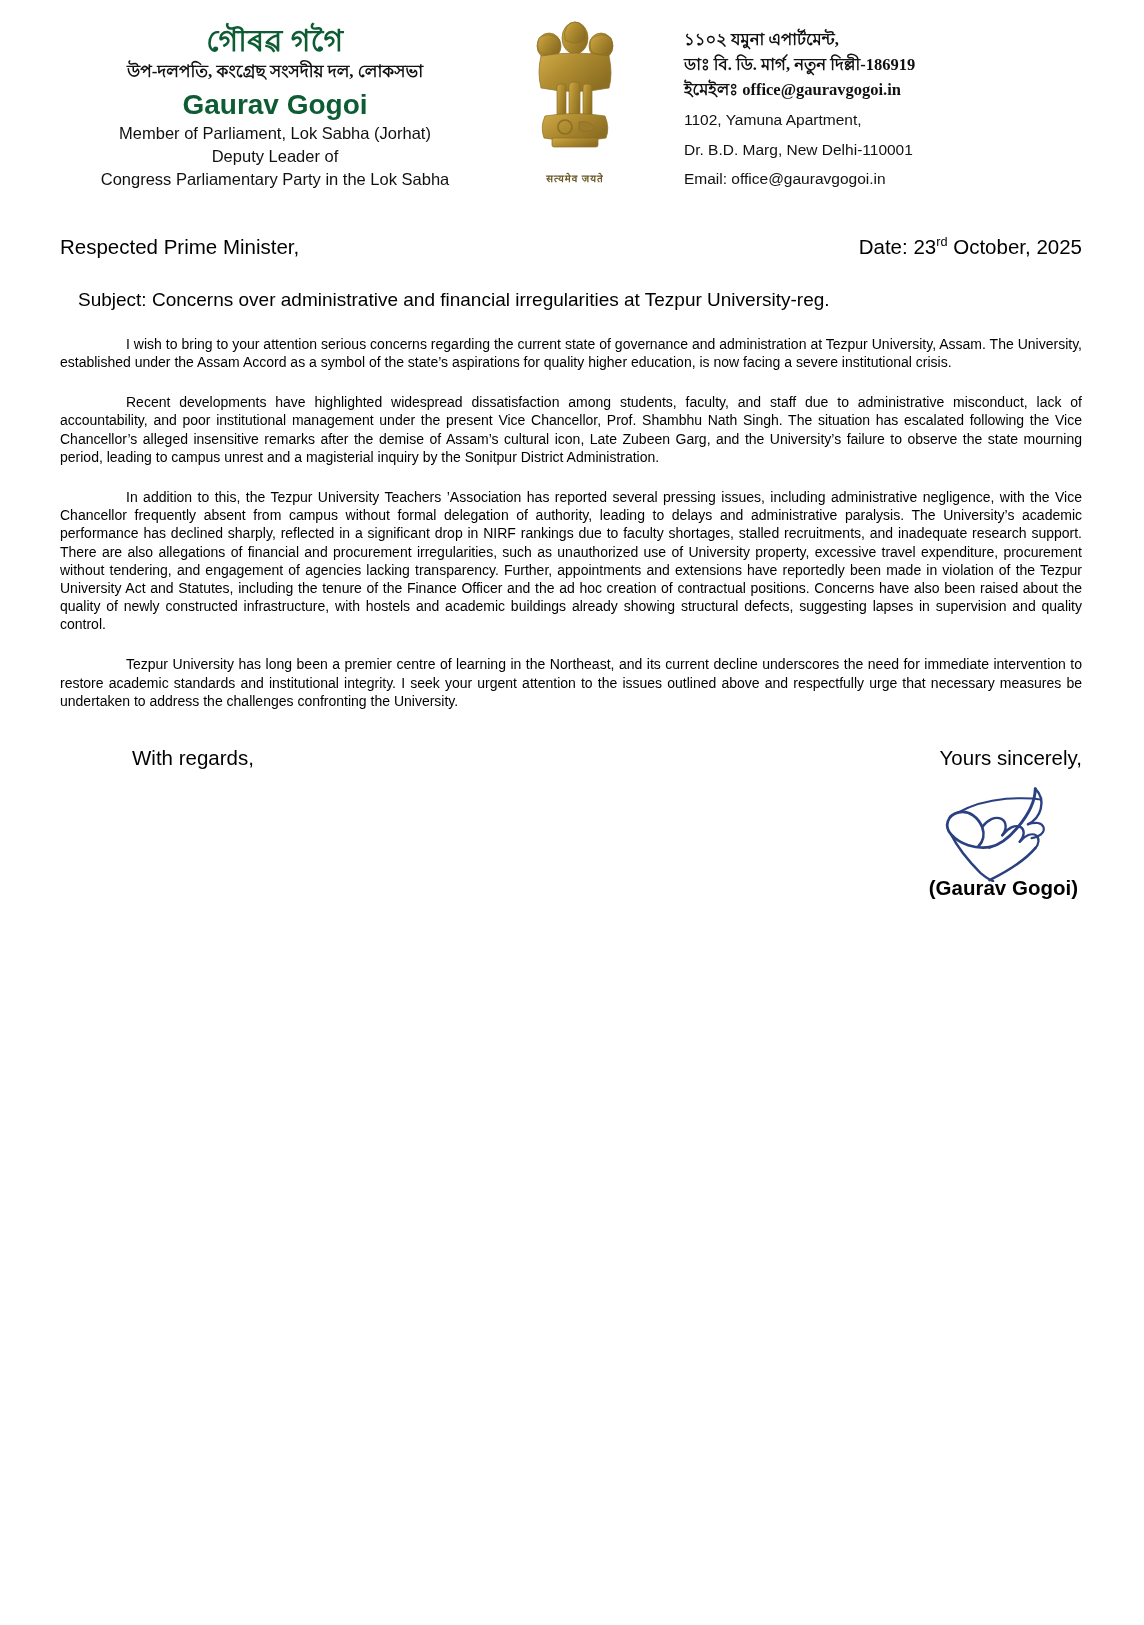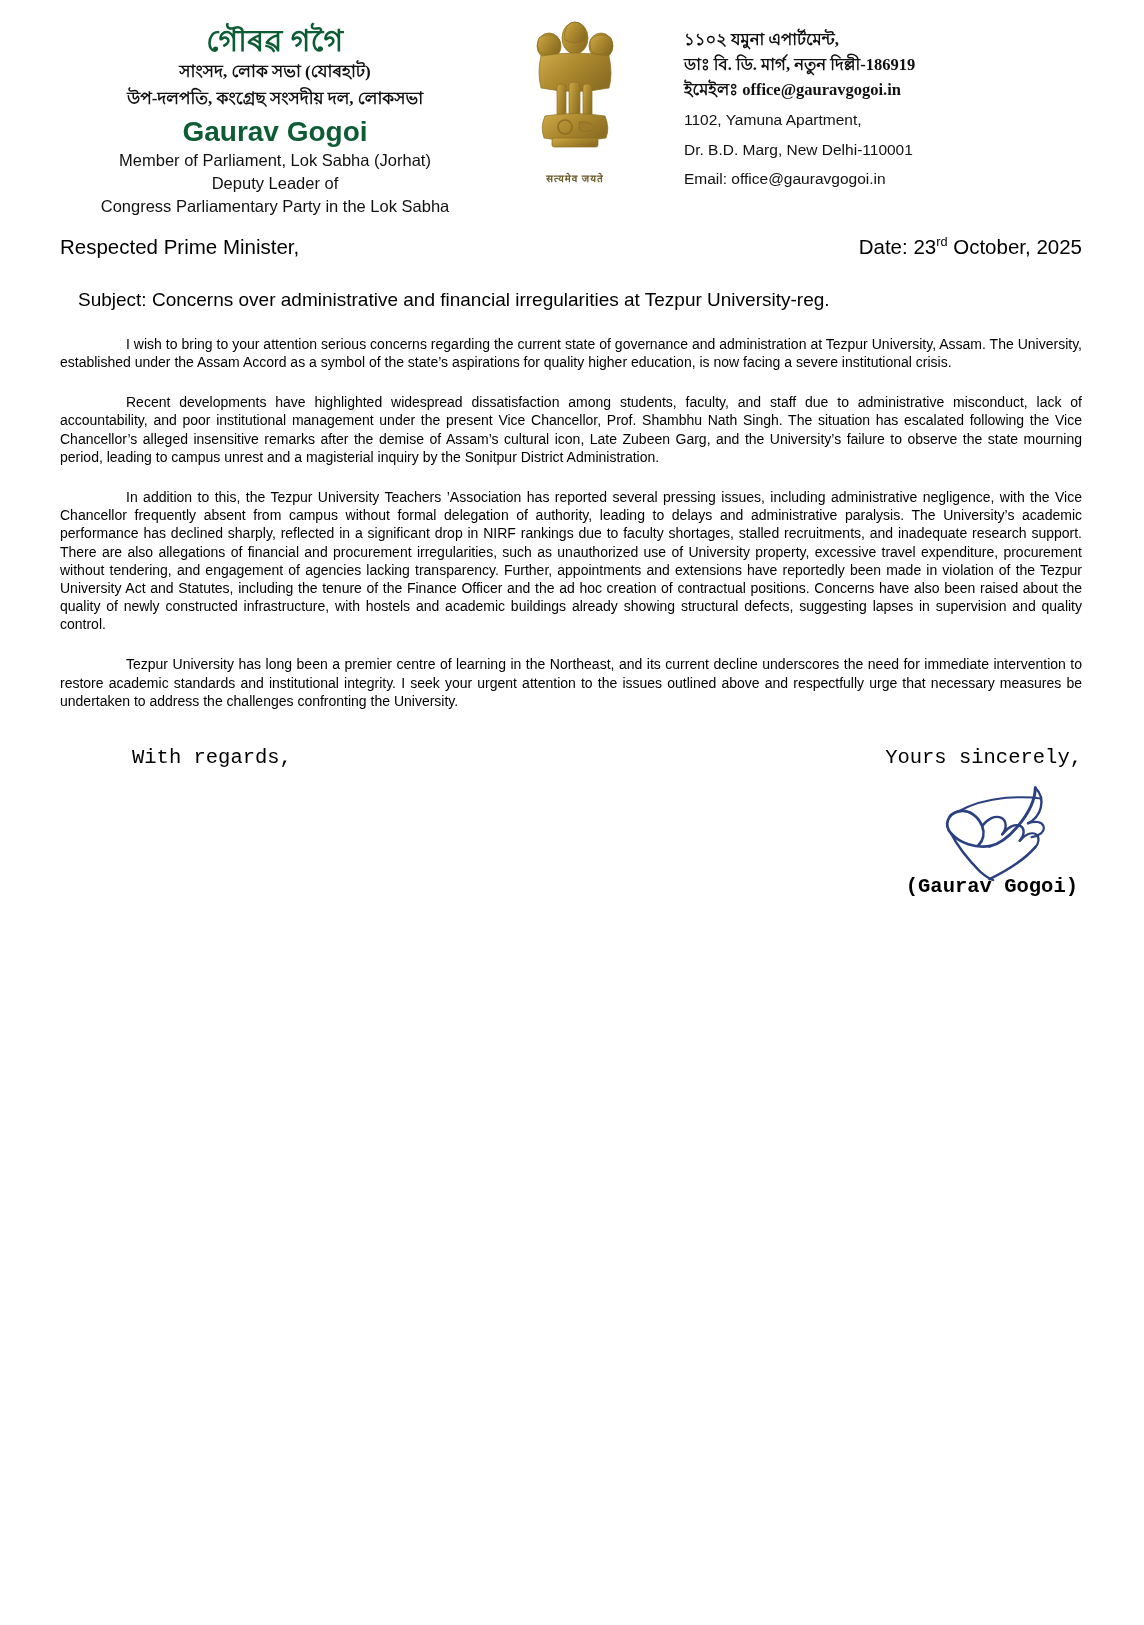--- a/index.html
+++ b/index.html
@@ -129,21 +129,20 @@
   .para.p1 { margin-top: 24px; }
 
   
   .closing-row {
     display: flex;
     justify-content: space-between;
     align-items: flex-start;
     font-size: 20.5px;
     margin-top: 36px;
     padding-left: 72px;
-    font-family: Liberation Mono, monospace;
   }
   .regards { }
   .sincerely-col {
     text-align: right;
     position: relative;
     width: 300px;
   }
   .sincerely { display: block; }
   .signature-img {
     display: block;
@@ -179,21 +178,20 @@
 </style>
 </head>
 <body>
 
 <div class="page">
 
   <div class="letterhead">
 
     <div class="lh-left">
       <div class="lh-name-as">গৌৰৱ গগৈ</div>
-      <div class="lh-sub-as">সাংসদ, লোক সভা (যোৰহাট)</div>
       <div class="lh-sub-as">উপ-দলপতি, কংগ্ৰেছ সংসদীয় দল, লোকসভা</div>
       <div class="lh-name-en">Gaurav Gogoi</div>
       <div class="lh-sub-en">Member of Parliament, Lok Sabha (Jorhat)</div>
       <div class="lh-sub-en">Deputy Leader of</div>
       <div class="lh-sub-en">Congress Parliamentary Party in the Lok Sabha</div>
     </div>
 
     <div class="lh-emblem">
       <div class="emblem-wrap">
         <svg width="112" height="150" viewBox="0 0 112 150">

